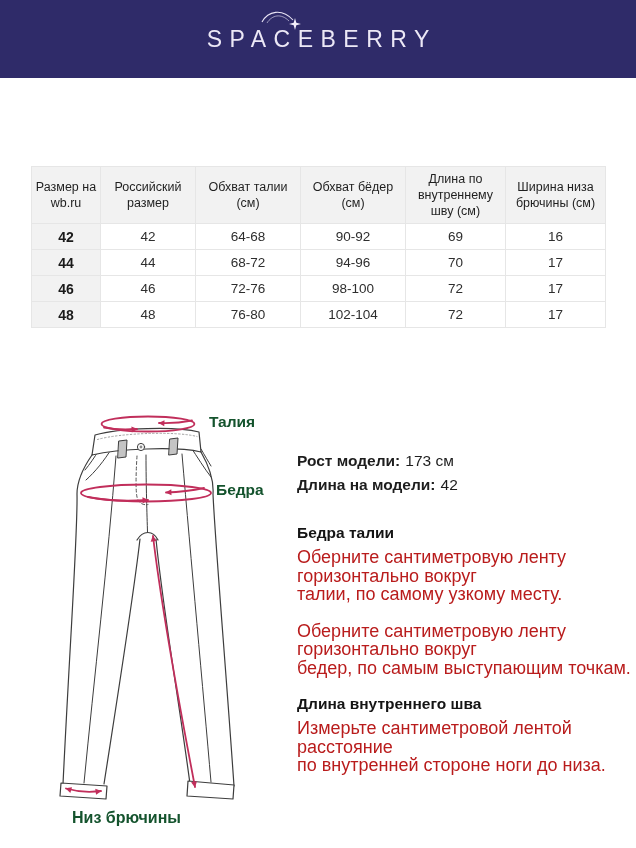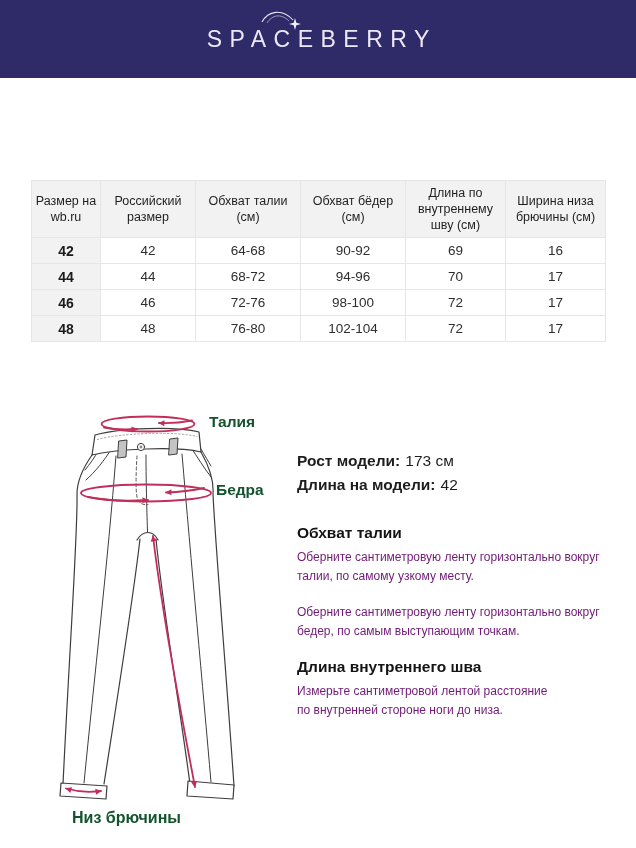--- a/index.html
+++ b/index.html
@@ -23,21 +23,21 @@
     font-size: 23px;
     letter-spacing: 7.5px;
     padding-left: 7.5px; 
     font-weight: 400;
     white-space: nowrap;
   }
   .comet { position: absolute; left: 260px; top: 7px; }
 
   
   table.size-table {
-    position: absolute; left: 31px; top: 180px;
+    position: absolute; left: 31px; top: 166px;
     border-collapse: collapse; table-layout: fixed;
   }
   .size-table th {
     background: #f2f2f2;
     font-weight: 400;
     font-size: 12.5px;
     line-height: 16px;
     color: #1f1f1f;
     border: 1px solid #e6e6e6;
     padding: 4px 2px;
@@ -78,21 +78,21 @@
   
   .right-col { position: absolute; left: 297px; top: 449px; width: 335px; }
   .mi-block { margin: 0 0 28px 0; }
   .mi-line { font-size: 15.5px; line-height: 23.5px; color: #1d1d1d; }
   .mi-label { font-weight: 700; margin-right: 5px; }
   .guide-title {
     font-size: 15.5px; font-weight: 700; color: #141414;
     margin: 0 0 6px 0;
   }
   .guide-text {
-    font-size: 12px; line-height: 18.5px; color: #701a75;
+    font-size: 18px; line-height: 18.5px; color: #b91c1c;
     margin: 0 0 18px 0;
     white-space: pre-line;
   }
 </style>
 </head>
 <body>
 
 <div class="page">
 
   <div class="band">
@@ -219,21 +219,21 @@
     <div class="mi-block">
       <div class="mi-line">
         <span class="mi-label">Рост модели:</span><span>173 см</span>
       </div>
       <div class="mi-line">
         <span class="mi-label">Длина на модели:</span><span>42</span>
       </div>
     </div>
 
     <div>
-      <div class="guide-title">Обхват талии</div>
+      <div class="guide-title">Бедра талии</div>
       <p class="guide-text">Оберните сантиметровую ленту горизонтально вокруг
 талии, по самому узкому месту.</p>
     </div>
 
     <div>
       <p class="guide-text">Оберните сантиметровую ленту горизонтально вокруг
 бедер, по самым выступающим точкам.</p>
     </div>
 
     <div>

